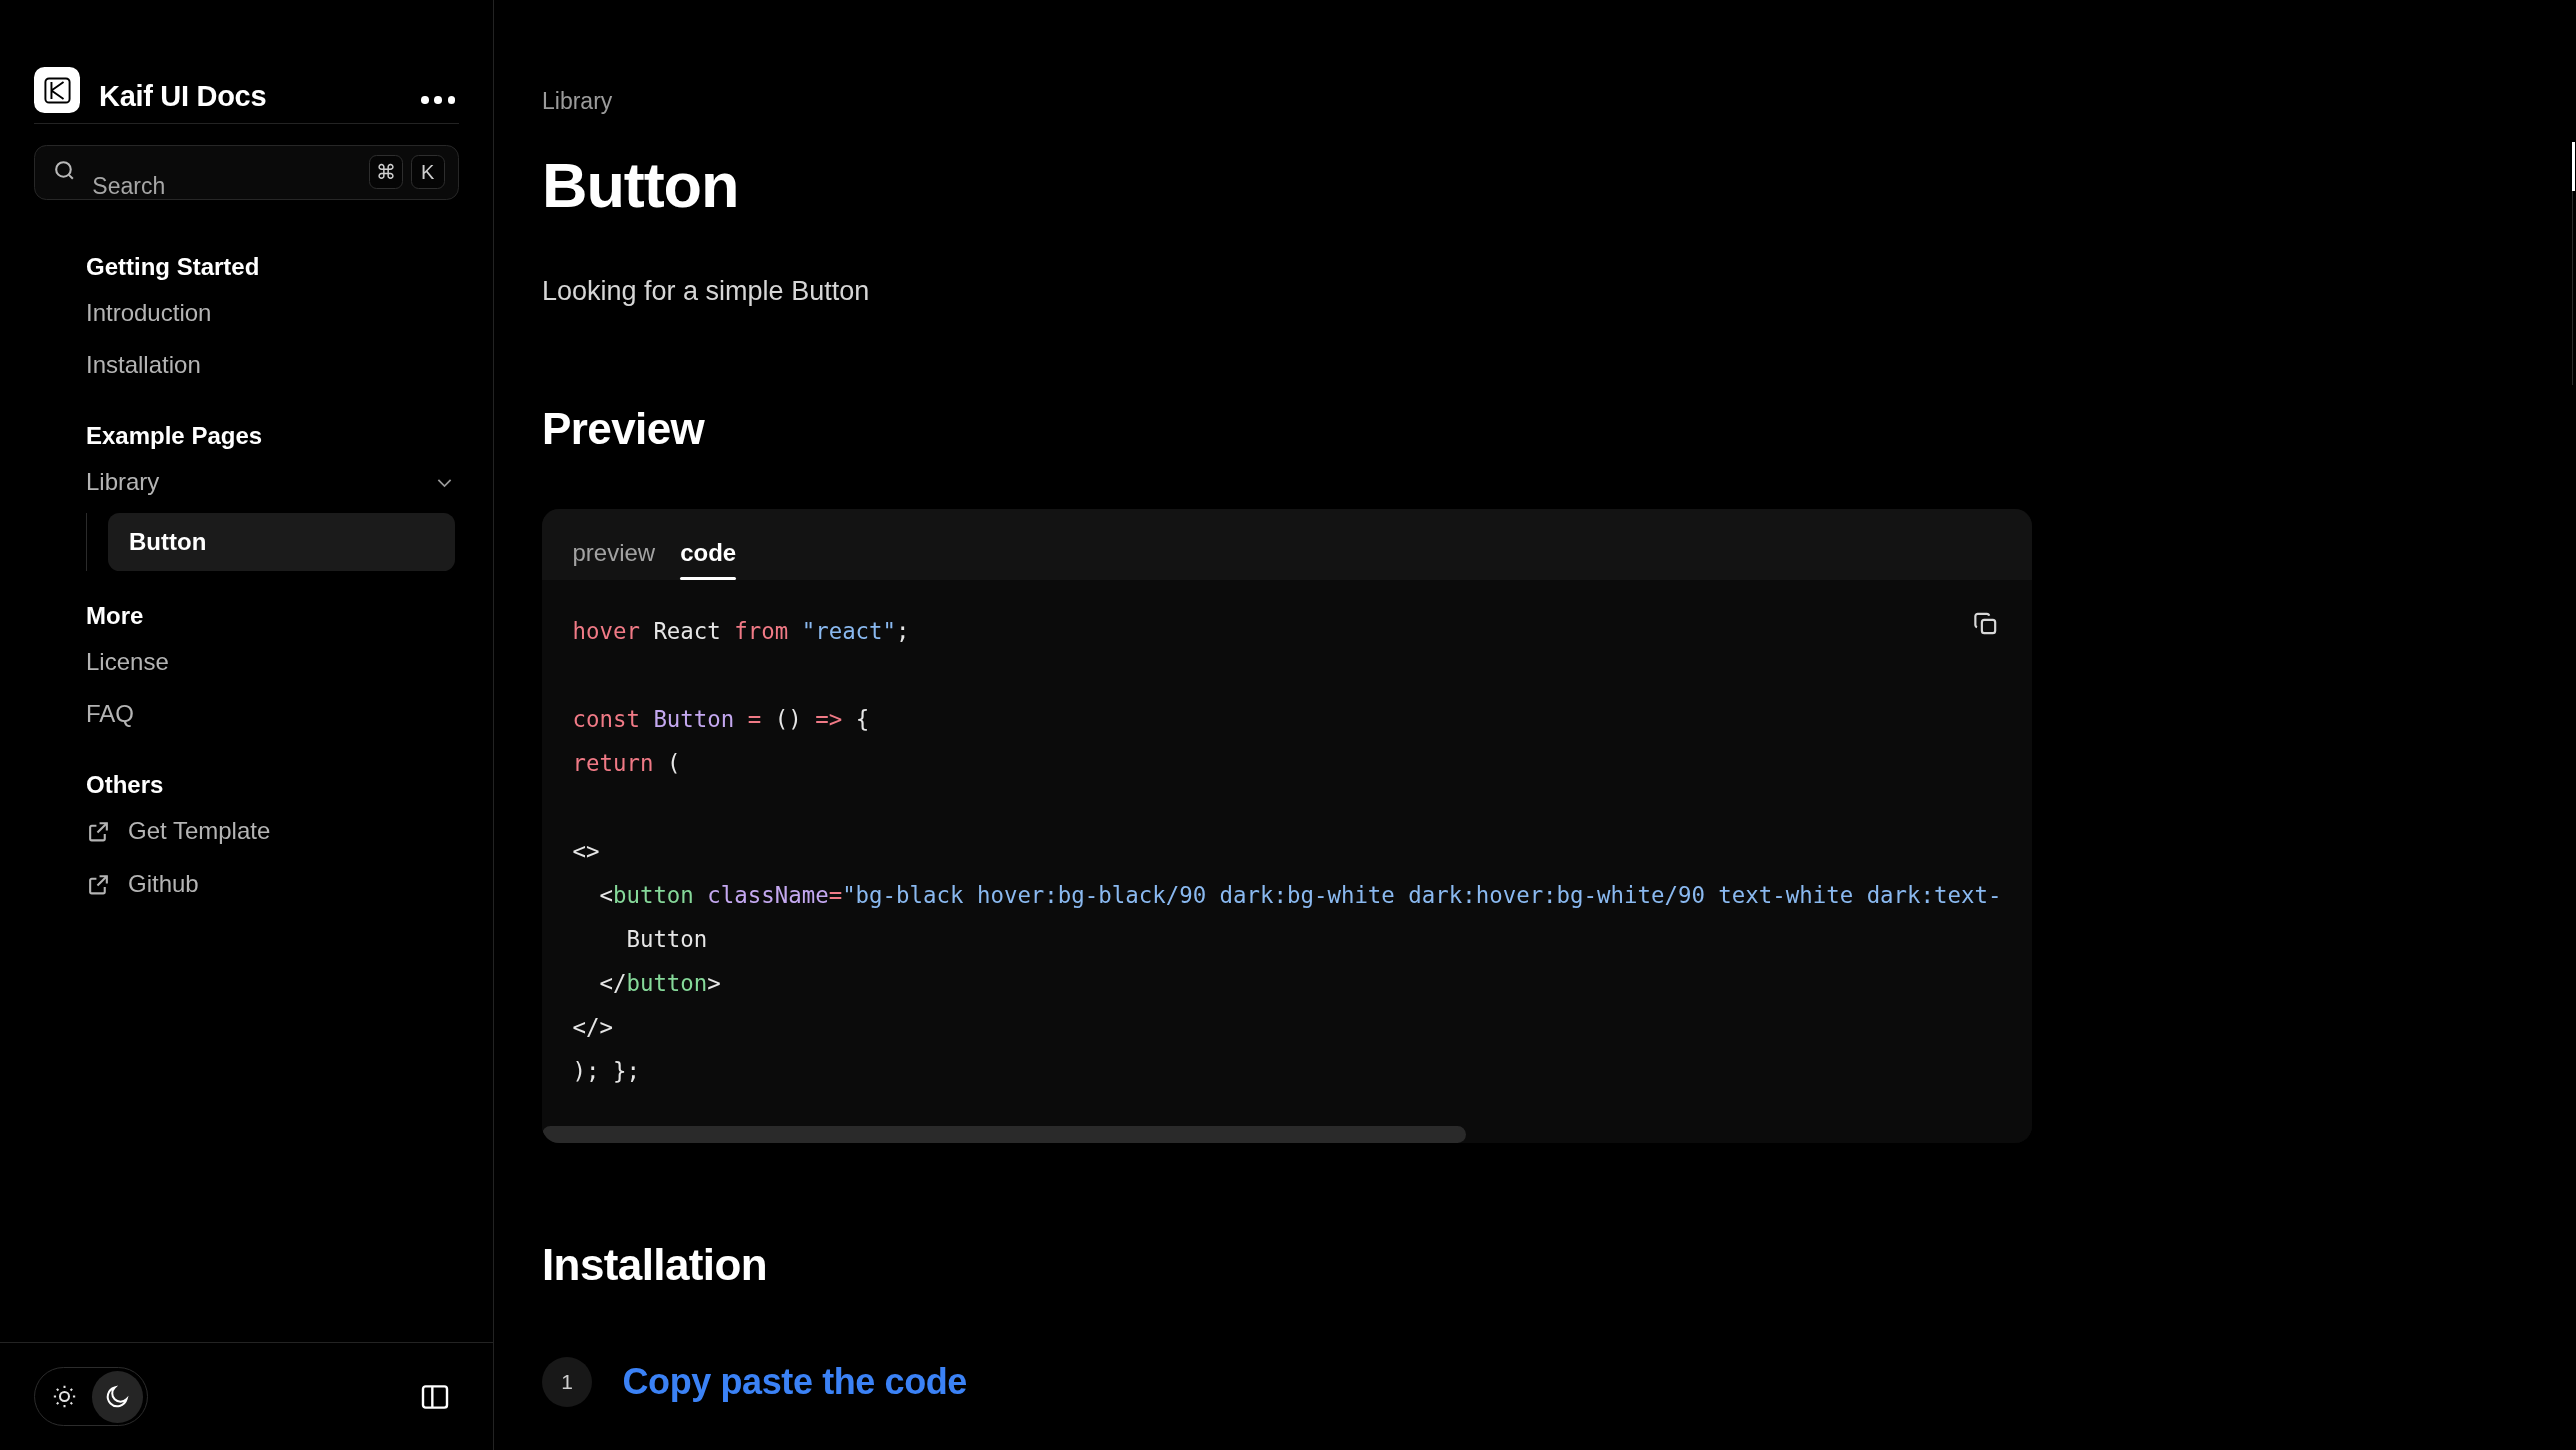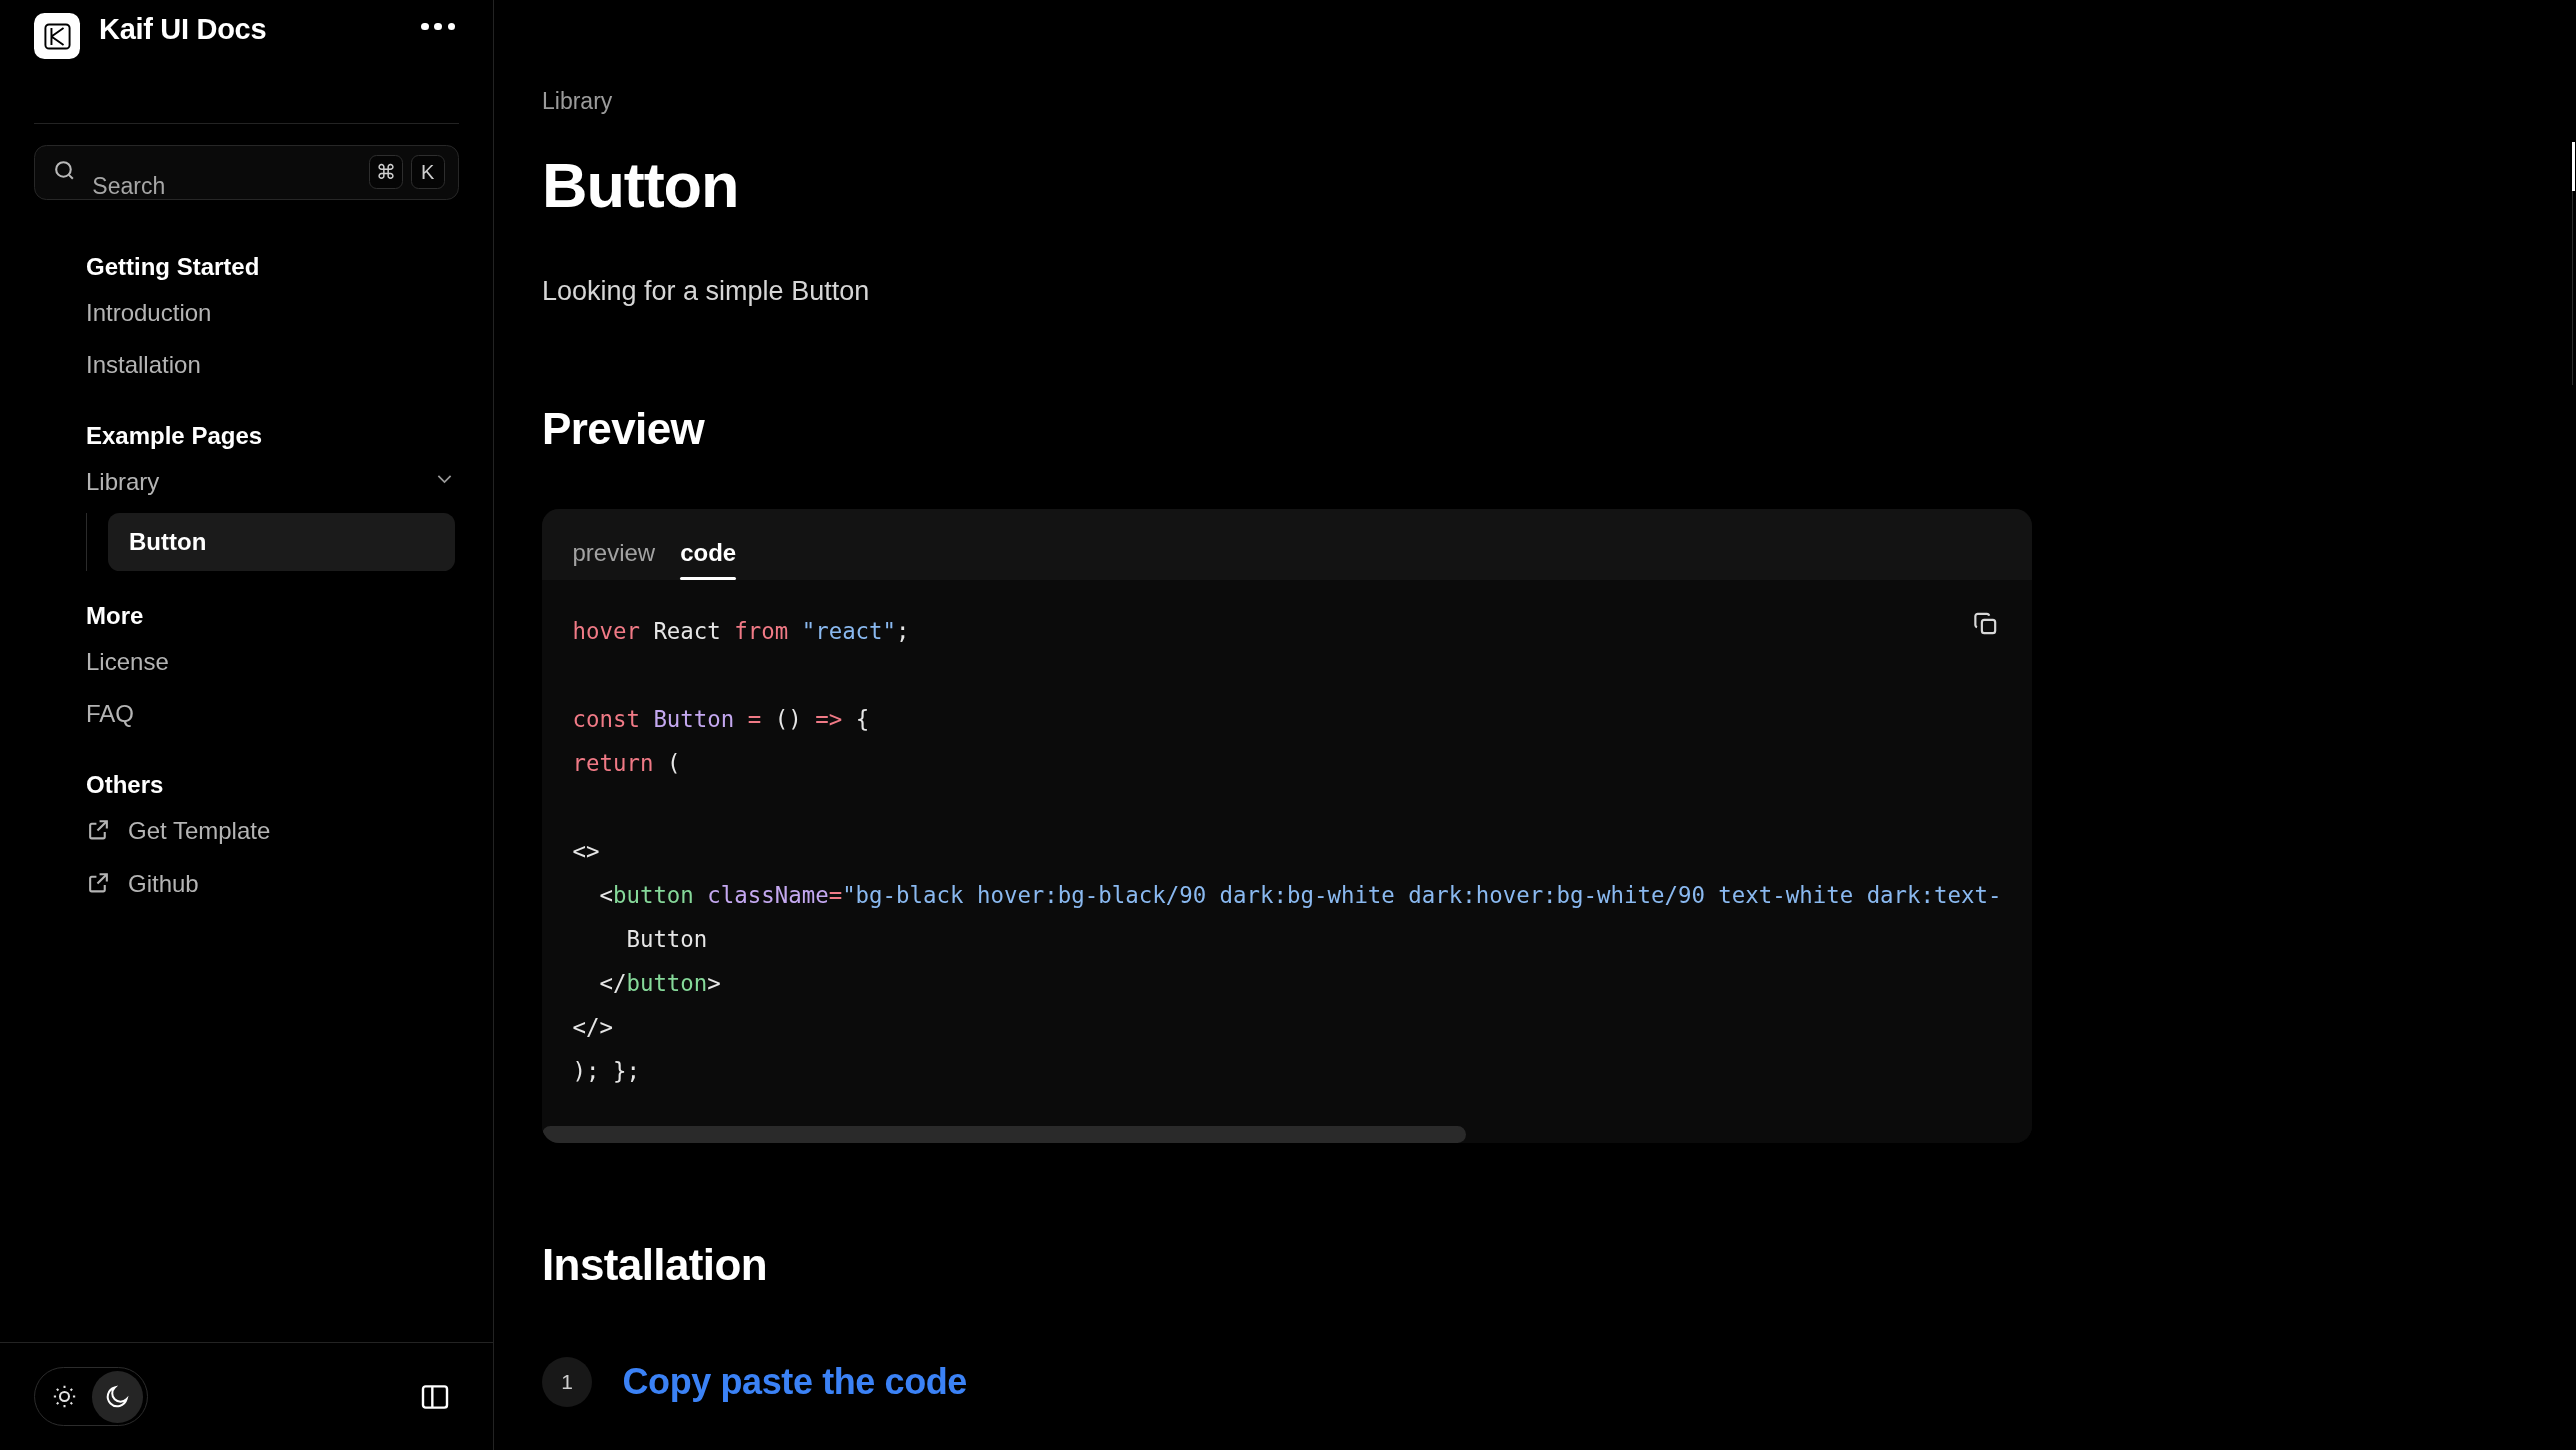--- a/index.html
+++ b/index.html
@@ -15,21 +15,21 @@
   
   .sidebar {
     width: 494px; height: 1450px;
     background: #000000;
     border-right: 1px solid #232323;
     display: flex; flex-direction: column;
     flex: 0 0 494px;
     position: relative;
   }
   .sb-header {
-    display: flex; align-items: flex-start;
+    display: flex; align-items: flex-end;
     padding: 13px 34px 0 34px;
     height: 113px;
   }
   .logo-box {
     width: 46px; height: 46px;
     background: #ffffff; border-radius: 10.5px;
     display: flex; align-items: center; justify-content: center;
     flex: 0 0 46px;
   }
   .app-title {
@@ -58,21 +58,21 @@
     display: flex; align-items: center; justify-content: center; padding: 0 5.7px;
   }
 
   .nav { padding: 32px 0 0 0; flex: 1; overflow: hidden; }
   .nav-group { margin-bottom: 9.5px; margin-left: 48px; }
   .nav-group-title {
     font-size: 24px; font-weight: bold; color: #ffffff;
     padding: 21px 34px 5.7px 38px;
   }
   .nav-item {
-    display: flex; 
+    display: flex; align-items: center;
     font-size: 24px; color: #b4b4b4;
     padding: 12.4px 38px 12.4px 38px;
     white-space: nowrap;
   }
   .nav-item .chev { margin-left: auto; color: #9a9a9a; display: flex; }
   .ext-ic { margin-right: 17px; display: flex; flex: 0 0 25px; }
   .nav-children {
     margin-left: 38px; border-left: 1px solid #2b2b2b;
     padding-left: 0; margin-top: 3.8px;
   }

